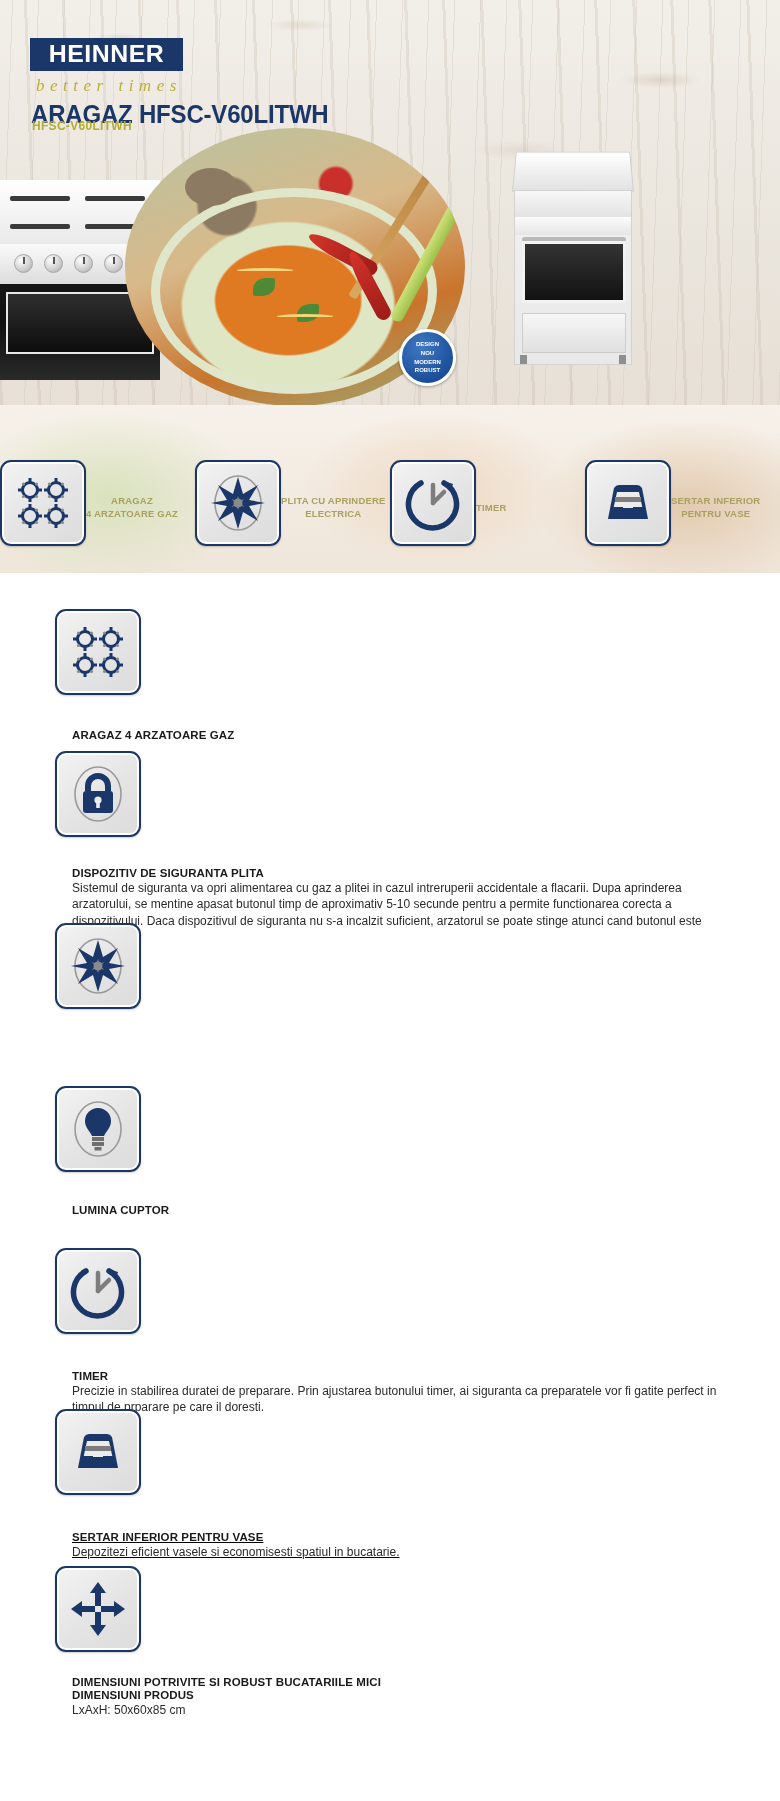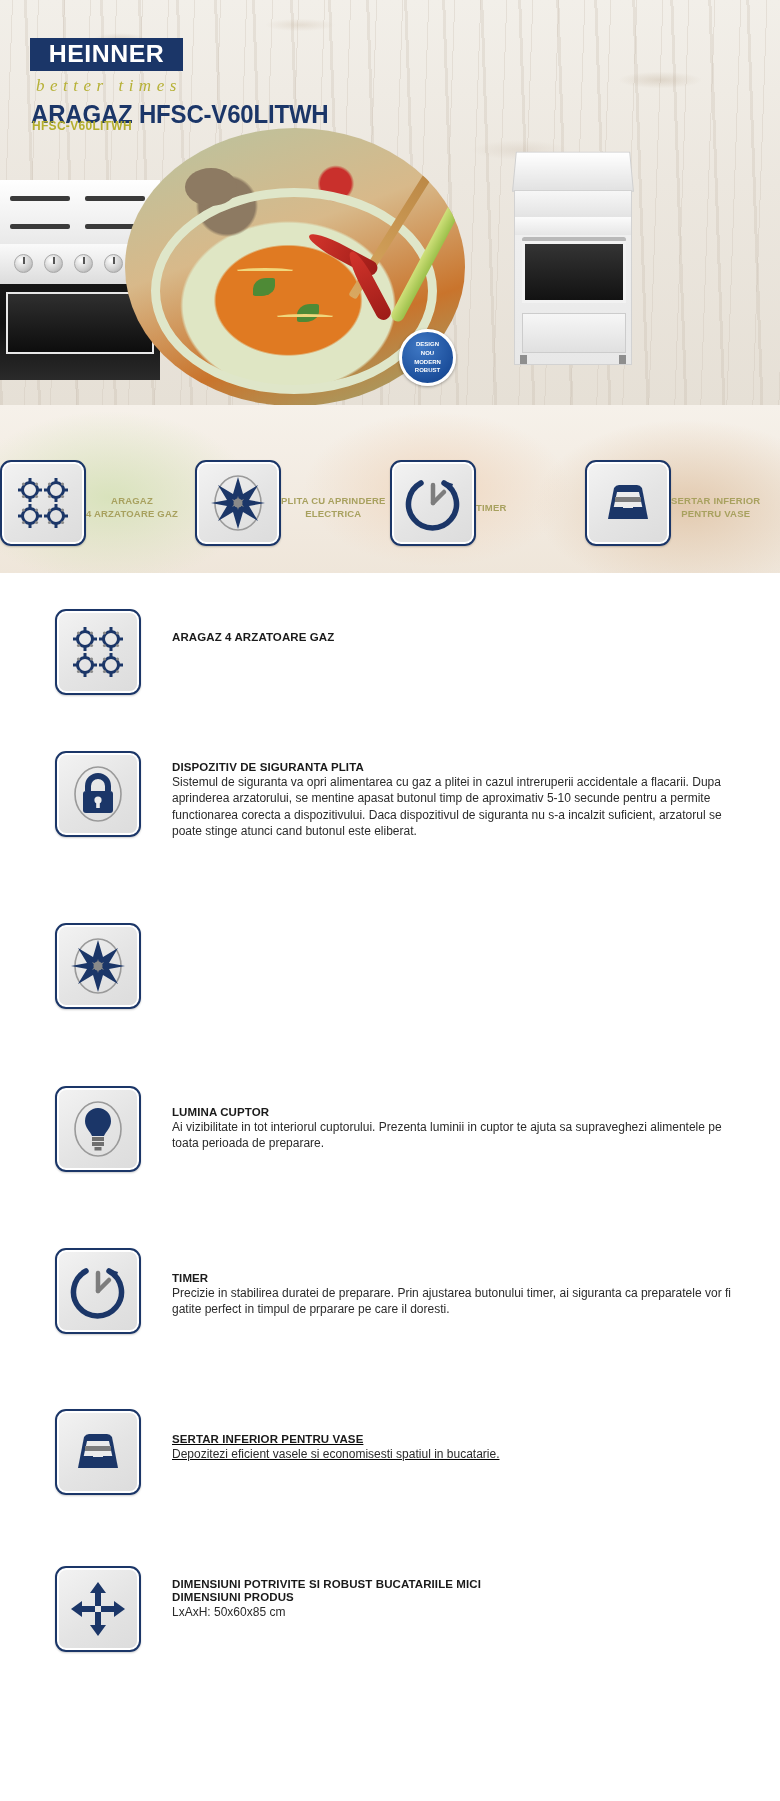--- a/index.html
+++ b/index.html
@@ -290,20 +290,21 @@
   .details {
     position: absolute;
     left: 0; top: 573px;
     width: 780px;
   }
   .row {
     display: flex;
     align-items: flex-start;
     padding: 0 40px 0 55px;
     margin-bottom: 0;
+    flex-direction: column;
   }
   .row .tile-wrap {
     width: 100px;
     flex: 0 0 100px;
     display: flex;
     justify-content: flex-start;
   }
   .row .txt {
     flex: 1;
     padding-left: 17px;
@@ -316,21 +317,21 @@
     margin-bottom: 1px;
   }
   .row p {
     color: #2b2b2b;
     font-size: 12px;
     line-height: 1.36;
   }
   .row p + h3 { }
 
   .r1 { height: 160px; padding-top: 38px; }
-  .r2 { height: 160px; padding-top: 20px; }
+  .r2 { height: 160px; padding-top: 20px; gap: 8px; }
   .r3 { height: 165px; padding-top: 32px; }
   .r4 { height: 160px; padding-top: 30px; }
   .r5 { height: 160px; padding-top: 32px; }
   .r6 { height: 160px; padding-top: 33px; text-decoration: underline; }
   .r7 { height: 170px; padding-top: 30px; }
   .r1 .tile-wrap, .r2 .tile-wrap, .r3 .tile-wrap,
   .r4 .tile-wrap, .r5 .tile-wrap, .r6 .tile-wrap, .r7 .tile-wrap {
     margin-top: -2px;
   }
   .r1 .txt { padding-top: 20px; }
@@ -566,21 +567,20 @@
             <ellipse cx="32" cy="32" rx="23" ry="27" fill="none" stroke="#9a9a9a" stroke-width="1.6"></ellipse>
             <path d="M32 11 a13 13 0 0 1 13 13 c0 7 -5 10 -7 15 h-12 c-2 -5 -7 -8 -7 -15 a13 13 0 0 1 13 -13 z" fill="#1b3668"></path>
             <rect x="26" y="40" width="12" height="4" fill="#6f6f6f"></rect>
             <rect x="26" y="45" width="12" height="4" fill="#6f6f6f"></rect>
             <rect x="28.5" y="50" width="7" height="3.5" fill="#6f6f6f"></rect>
           </svg>
         </div>
       </div>
       <div class="txt">
         <h3>LUMINA CUPTOR</h3>
-        <p>Ai vizibilitate in tot interiorul cuptorului. Prezenta luminii in cuptor te ajuta sa supraveghezi alimentele pe toata perioada de preparare.</p>
       </div>
     </div>
 
     <div class="row r5">
       <div class="tile-wrap">
         <div class="tile">
           <svg width="64" height="64" viewBox="0 0 64 64">
             <path d="M43 12 A24 24 0 1 1 20 12" fill="none" stroke="#1b3668" stroke-width="5.5" stroke-linecap="round"></path>
             <path d="M46 11 l6 2 -2 6 z" fill="#1b3668"></path>
             <path d="M32 32 L32 14" stroke="#7d7d7d" stroke-width="4.5" stroke-linecap="round" fill="none"></path>

